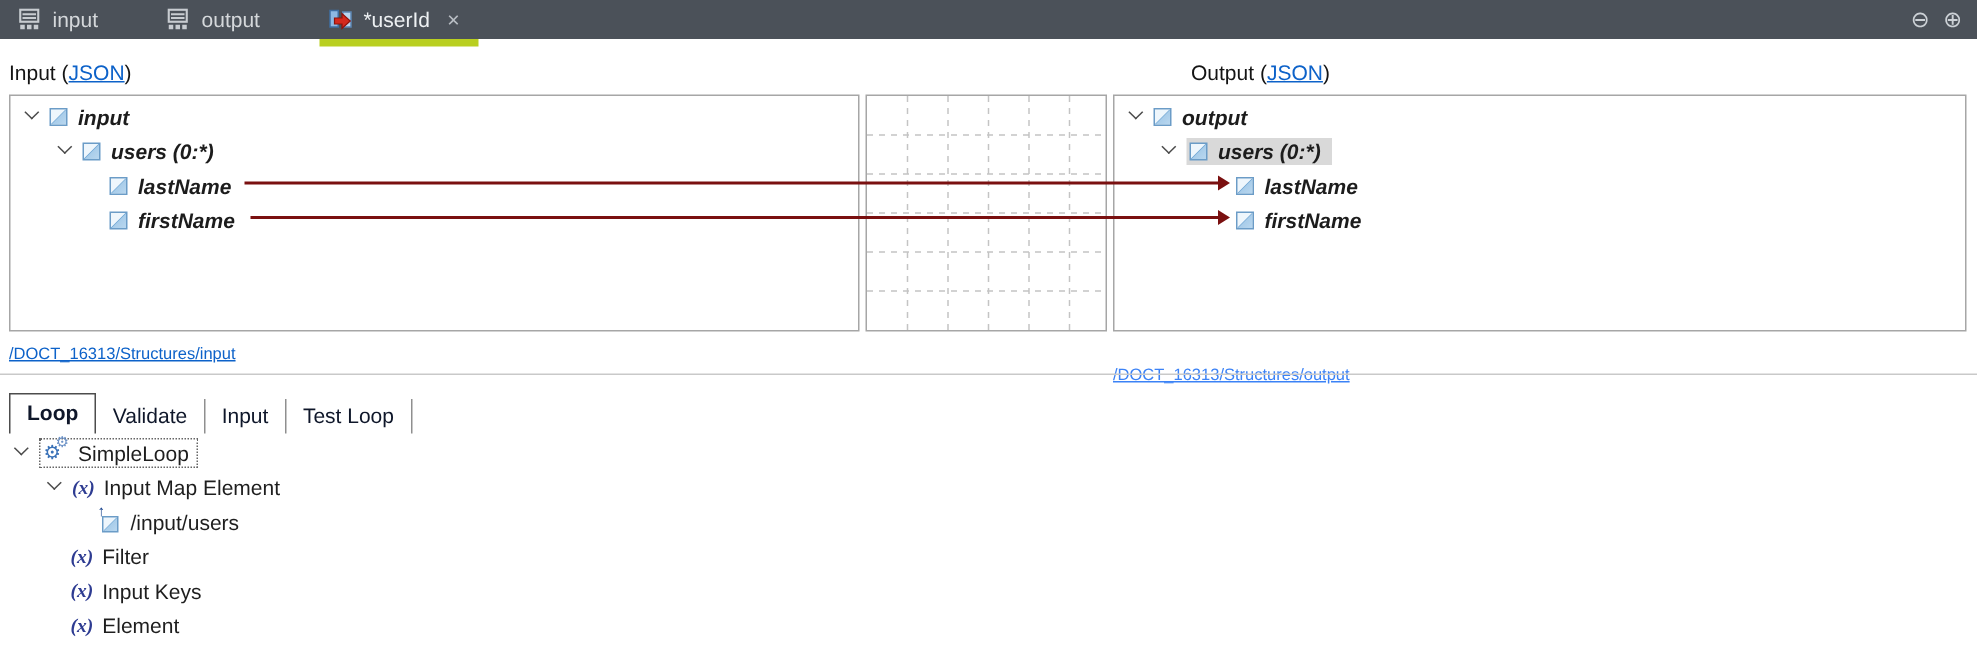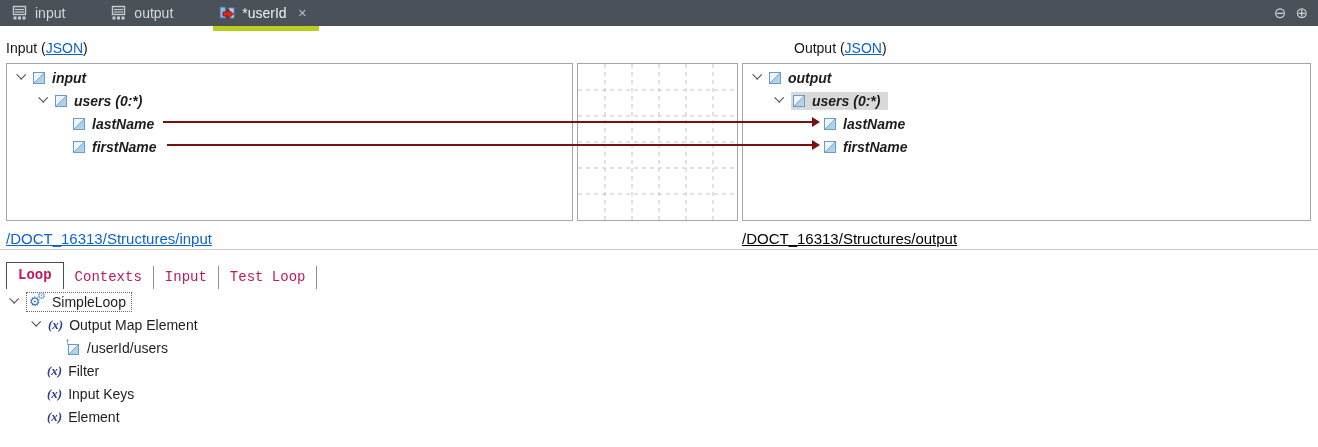--- a/index.html
+++ b/index.html
@@ -43,28 +43,28 @@
   
   .gridsvg { width:100%; height:100%; display:block; }
 
   
   .conn { position:absolute; height:2px; z-index:4; }
   .conn::after { content:""; position:absolute; right:-8px; top:-4px; width:0; height:0;
                  border-top:5px solid transparent; border-bottom:5px solid transparent; border-left:8px solid; border-left-color:inherit; }
   .c1 { top:90px; left:163px; width:649px; }
   .c2 { top:113px; left:167px; width:645px; }
 
-  .pathlink { position:absolute; top:199px; font-size:15px; }
+  .pathlink { position:absolute; top:199px; font-size:11px; }
   .pathlink.left { left:6px; } .pathlink.right { left:742px; }
   .hsep { position:absolute; top:218px; left:0; width:1318px; height:1px; background:#c9c9c9; }
 
   
   .bottom { position:absolute; top:255px; left:0; width:1318px; height:192px; }
   .btabs { display:flex; align-items:flex-end; margin:9px 0 0 6px; height:25px; font-size:14px; }
-  .btab { padding:2px 11px 3px; color:#be185d; border-right:1px solid #8f8f8f; line-height:18px;font-family:Liberation Mono, monospace; }
+  .btab { padding:2px 11px 3px; color:#0f172a; border-right:1px solid #8f8f8f; line-height:18px; }
   .btab.active { font-weight:bold; border:1px solid #4d4d4d; border-bottom:none; padding:3px 11px 5px; background:#fff; }
   .btab:last-child { }
   .btree { margin-top:1px; }
   .btree .trow { font-size:14px; color:#1e1e1e; }
   .fn { color:#2e3c92; font-style:italic; font-weight:bold; font-family:"Liberation Serif",serif; font-size:13px; margin-right:6px; flex:none; }
   .gears { position:relative; width:18px; height:16px; margin-right:5px; flex:none; color:#3a72b8; }
   .gears .g1 { position:absolute; left:0; top:1px; font-size:13px; line-height:13px; }
   .gears .g2 { position:absolute; left:8px; top:-3px; font-size:10px; line-height:10px; color:#6b91c6; }
   .dotted { display:inline-flex; align-items:center; border:1px dotted #666; padding:1px 5px 1px 2px; }
   .mapel { position:relative; width:14px; height:14px; margin-right:7px; flex:none; }
@@ -193,53 +193,53 @@
           <span class="el"></span>
           <span class="tlab">firstName</span>
         </div>
       </div>
     </div>
 
     <div class="conn c1" style="background: rgb(122, 16, 16); border-left-color: rgb(122, 16, 16); color: rgb(122, 16, 16);"></div>
     <div class="conn c2" style="background: rgb(122, 16, 16); border-left-color: rgb(122, 16, 16); color: rgb(122, 16, 16);"></div>
 
     <a class="link pathlink left" style="color: rgb(13, 98, 201);">/DOCT_16313/Structures/input</a>
-    <a class="link pathlink right" style="color: #000000;">/DOCT_16313/Structures/output</a>
+    <a class="link pathlink right" style="color: #3b82f6; margin-top: 14px;">/DOCT_16313/Structures/output</a>
     <div class="hsep"></div>
   </div>
 
   <div class="bottom">
     <div class="btabs">
       <span class="btab active">Loop</span>
-      <span class="btab">Contexts</span>
+      <span class="btab">Validate</span>
       <span class="btab">Input</span>
       <span class="btab">Test Loop</span>
     </div>
     <div class="btree">
       <div class="trow bpl0">
         <span class="chev"></span>
         <span class="dotted">
           <span class="gears">
             <span class="g1">⚙</span>
               <span class="g2">⚙</span>
           </span>
           <span>SimpleLoop</span>
         </span>
       </div>
       <div class="trow bpl1">
         <span class="chev"></span>
         <span class="fn">(x)</span>
-        <span>Output Map Element</span>
+        <span>Input Map Element</span>
       </div>
       <div class="trow bpl2">
         <span class="mapel">
           <span class="el"></span>
             <span class="up">↑</span>
         </span>
-        <span>/userId/users</span>
+        <span>/input/users</span>
       </div>
       <div class="trow bpl1n">
         <span class="fn">(x)</span>
         <span>Filter</span>
       </div>
       <div class="trow bpl1n">
         <span class="fn">(x)</span>
         <span>Input Keys</span>
       </div>
       <div class="trow bpl1n">

